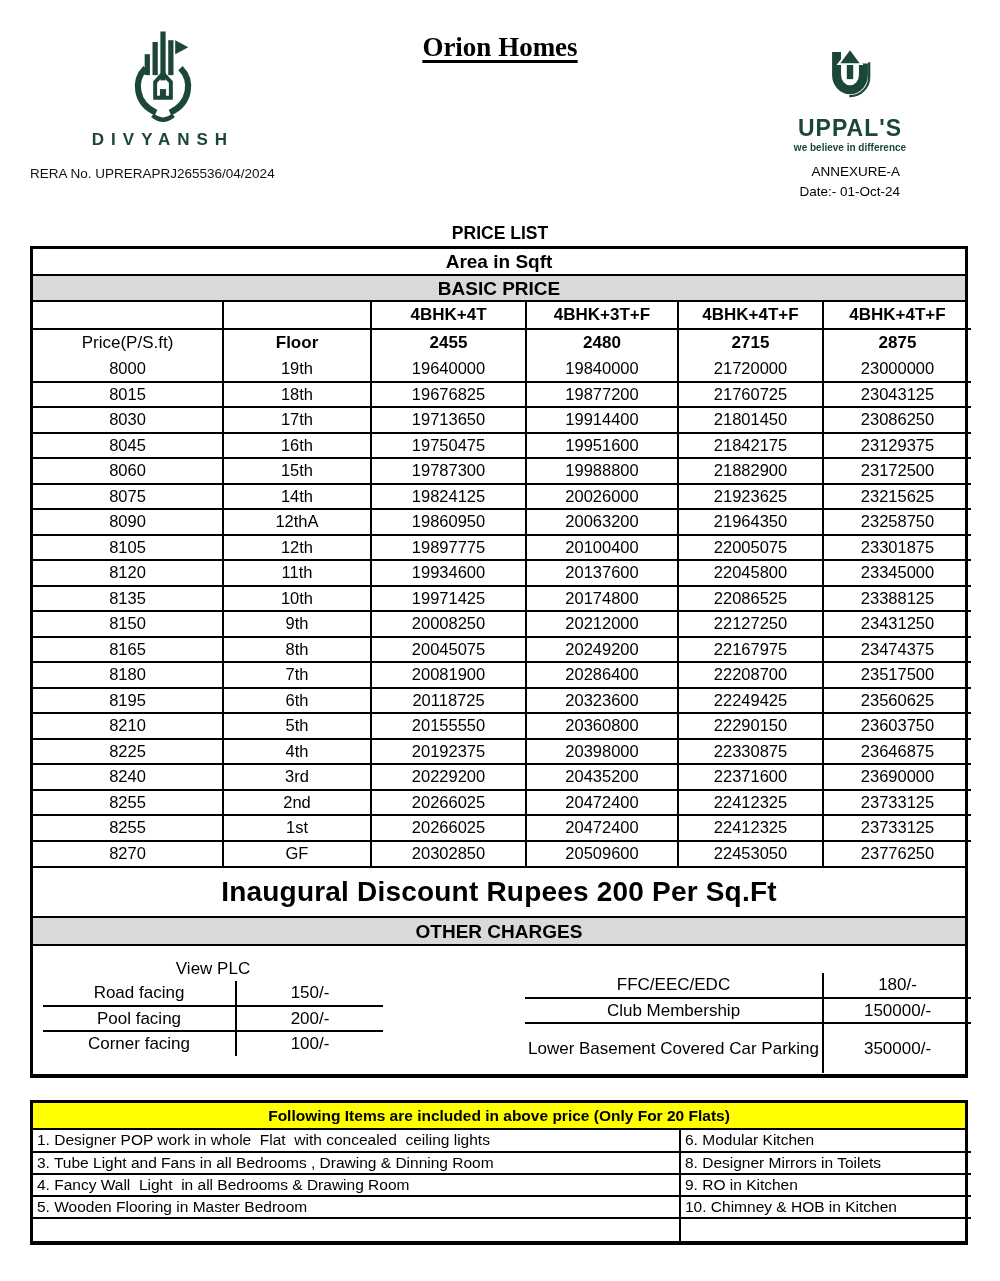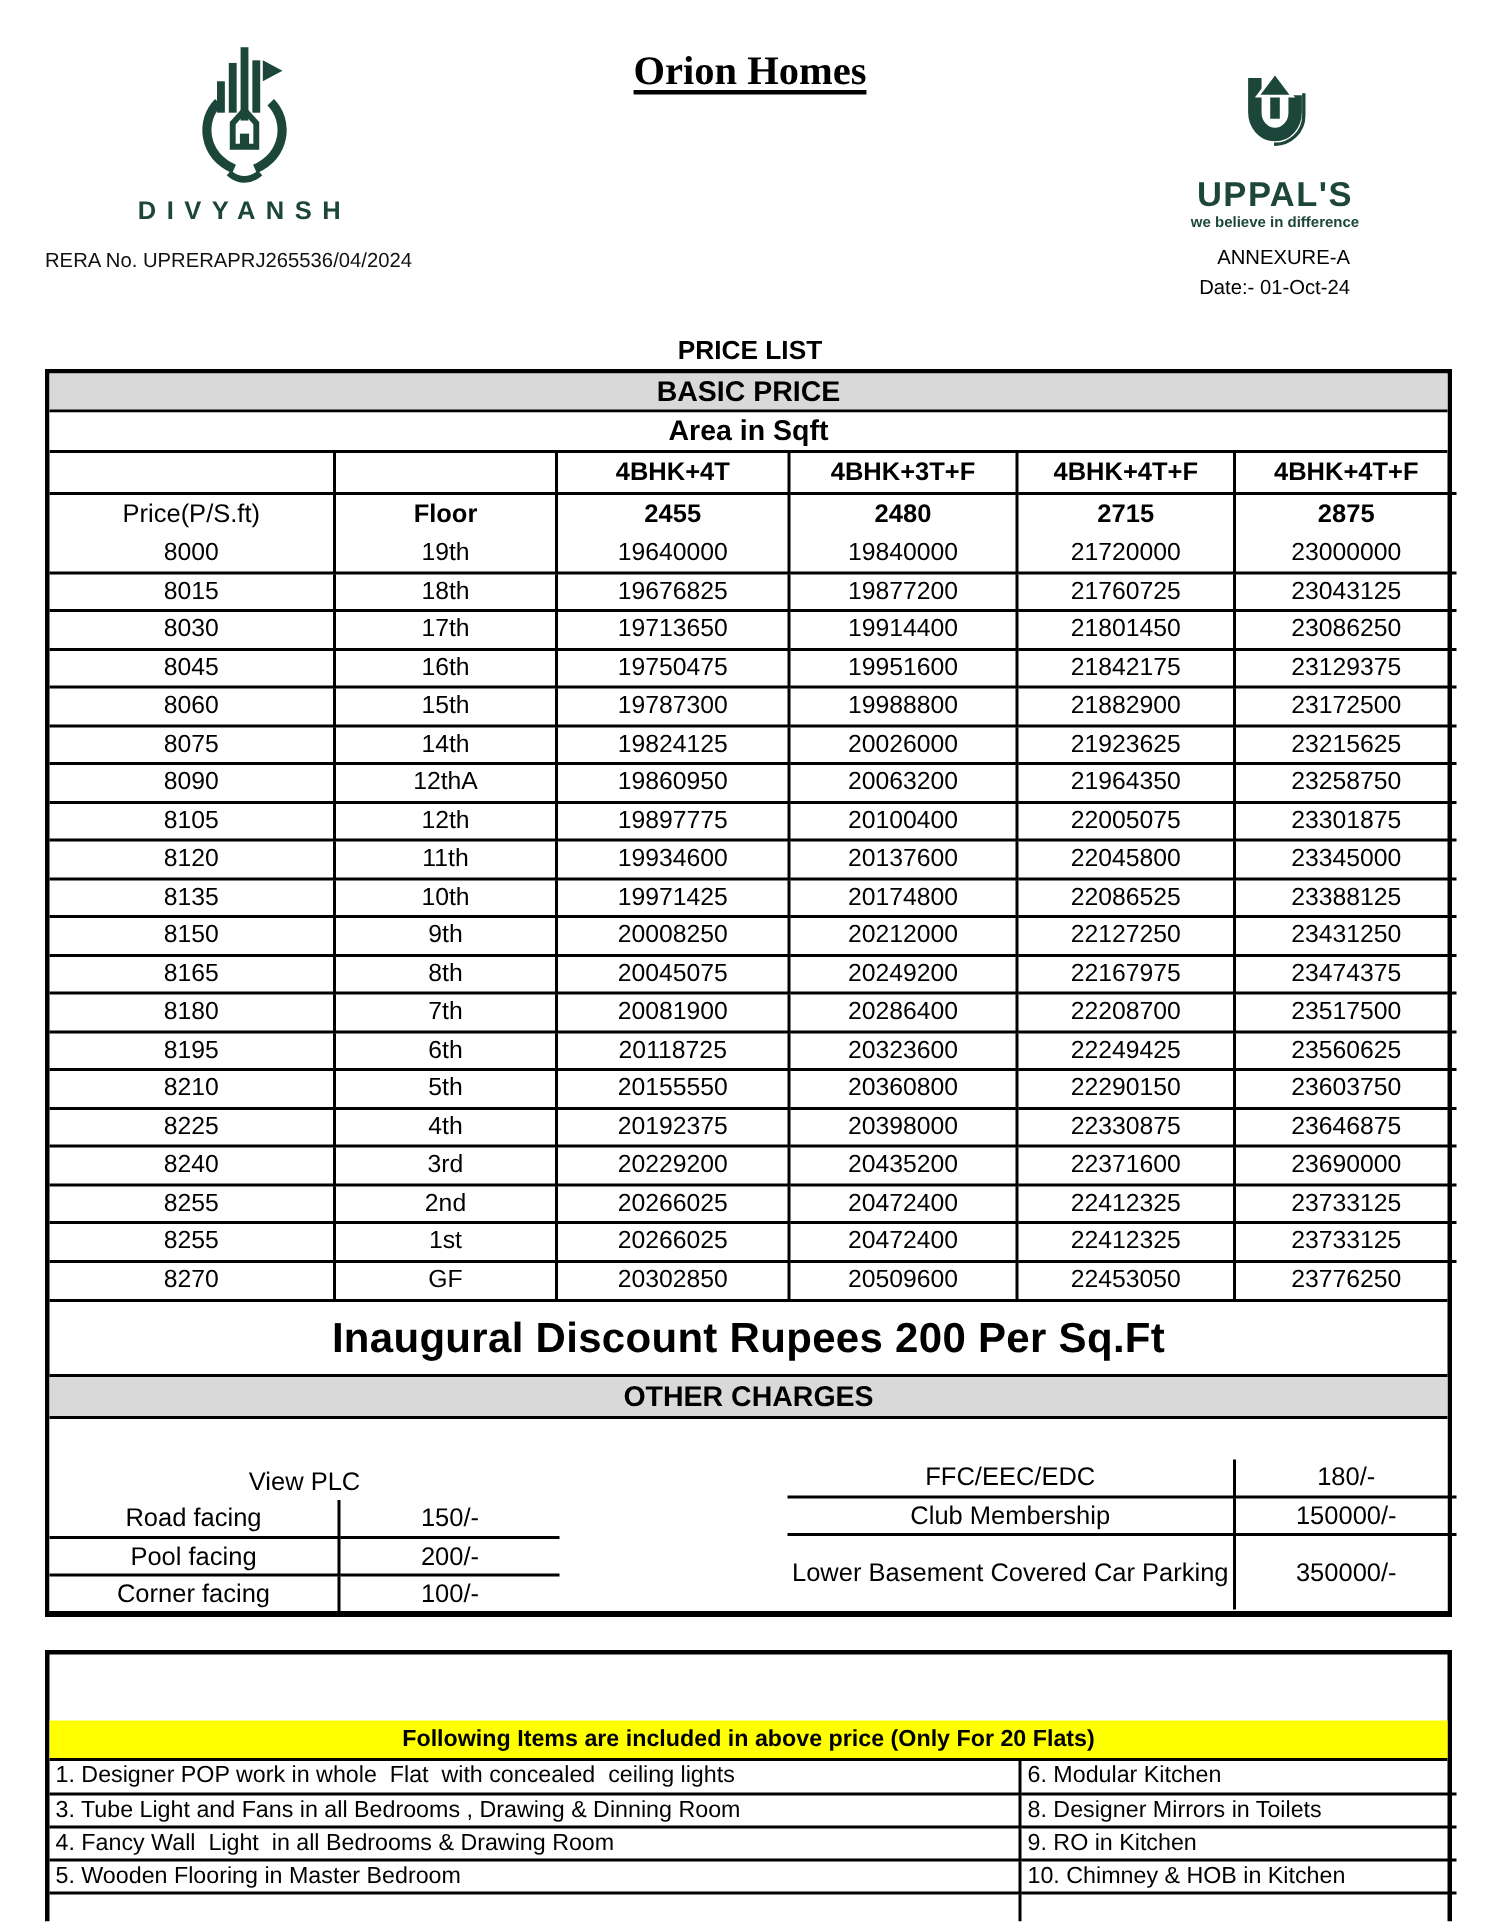--- a/index.html
+++ b/index.html
@@ -39,31 +39,31 @@
   table.price-table th.plain { font-weight:normal; font-size:17px; }
   table.price-table td { font-size:16.5px; height:25.5px; font-weight:normal; }
 
   .discount-row { border-top:2.5px solid #000; border-bottom:2.5px solid #000; height:52px;
                   display:flex; align-items:center; justify-content:center;
                   font-size:28px; font-weight:bold; letter-spacing:0.2px; }
 
   .band-charges { background:var(--gray); border-bottom:2.5px solid #000; height:28px; line-height:27px; }
 
   .charges-container { position:relative; height:128px; background:#fff; }
-  .charges-left  { position:absolute; left:0;   top:29px; width:340px; }
+  .charges-left  { position:absolute; left:0;   top:10px; width:340px;padding-left:10px; }
   .charges-right { position:absolute; left:492px; top:27px; width:446px; }
   .charges-left table.grid td, .charges-right table.grid td { font-size:17px; height:25px; }
   .charges-left .plc-title { font-weight:normal; }
   .charges-right tr:last-child td { height:50px; white-space:normal; line-height:1.25; }
   .charges-right td.label-cell { white-space:normal; }
 
   
   .items-block { position:absolute; left:30px; top:1100px; width:938px; border:3px solid #000; border-bottom-width:4px; background:#fff; }
   .yellow-banner { background:var(--yellow); border-bottom:2.5px solid #000; height:27px; line-height:26px;
-                   text-align:center; font-weight:bold; font-size:15.5px;margin-top:44px; }
+                   text-align:center; font-weight:bold; font-size:15.5px; }
   table.items-table td { text-align:left; font-size:15.5px; height:22px; padding:0 4px; white-space:pre-wrap; line-height:1.2; }
   table.items-table tr.empty-row td { height:23px; }
 
   :root { --green:#1c4639; --gray:#d9d9d9; --yellow:#ffff00; }
 
   svg .gfill { fill:var(--green); }
   svg .gstroke { stroke:var(--green); fill:none; }
 </style>
 </head>
 <body>
@@ -107,22 +107,22 @@
 
   <div class="annexure-block">
     <div>ANNEXURE-A</div>
     <div>Date:-  01-Oct-24</div>
   </div>
 
   <div class="price-heading">PRICE LIST</div>
 
   <div class="doc-block">
 
+    <div class="band band-white">Area in Sqft</div>
     <div class="band band-gray">BASIC PRICE</div>
-    <div class="band band-white">Area in Sqft</div>
 
     <table class="grid price-table">
       <colgroup>
         <col style="width:190px">
           <col style="width:148px">
           <col style="width:155px">
         <col style="width:152px">
           <col style="width:145px">
           <col style="width:148px">
       </colgroup>

